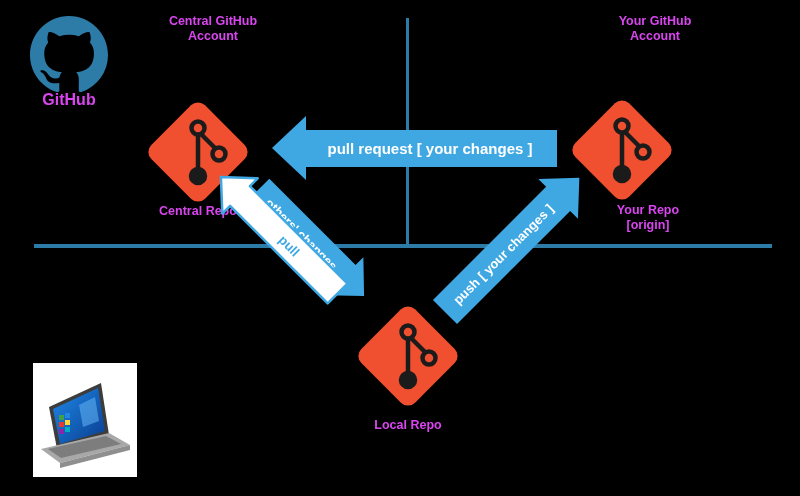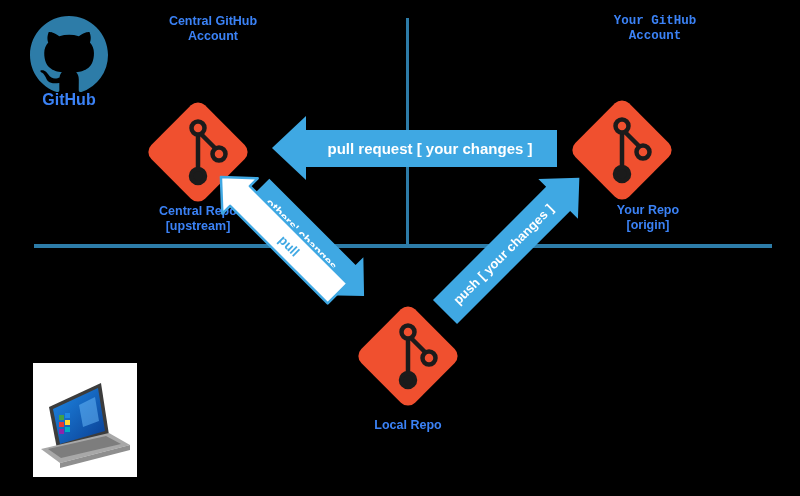--- a/index.html
+++ b/index.html
@@ -2,21 +2,21 @@
 <html><head>
 <meta charset="utf-8">
 <style>
   html,body{margin:0;padding:0;background:#000;}
   #canvas{
     position:relative;width:800px;height:496px;background:#000;overflow:hidden;
     font-family:"Liberation Sans",sans-serif;
   }
   .abs{position:absolute;}
   .lbl{
-    color:#3b82f6;font-weight:bold;font-size:12.5px;line-height:15px;
+    color:#d946ef;font-weight:bold;font-size:12.5px;line-height:15px;
     text-align:center;white-space:nowrap;
   }
   .divider-h{background:#2d7ca8;height:4px;}
   .divider-v{background:#2d7ca8;width:3px;}
   svg text{font-family:"Liberation Sans",sans-serif;font-weight:bold;}
   .card{background:#ffffff;}
 </style>
 </head>
 <body>
 
@@ -26,21 +26,21 @@
     <svg width="78" height="78" viewBox="0 0 16 16">
       <path fill="#2d7ca8" d="M8 0C3.58 0 0 3.58 0 8c0 3.54 2.29 6.53 5.47 7.59.4.07.55-.17.55-.38 0-.19-.01-.82-.01-1.49-2.01.37-2.53-.49-2.69-.94-.09-.23-.48-.94-.82-1.13-.28-.15-.68-.52-.01-.53.63-.01 1.08.58 1.23.82.72 1.21 1.87.87 2.33.66.07-.52.28-.87.51-1.07-1.78-.2-3.64-.89-3.64-3.95 0-.87.31-1.59.82-2.15-.08-.2-.36-1.02.08-2.12 0 0 .67-.21 2.2.82.64-.18 1.32-.27 2-.27s1.36.09 2 .27c1.53-1.04 2.2-.82 2.2-.82.44 1.1.16 1.92.08 2.12.51.56.82 1.27.82 2.15 0 3.07-1.87 3.75-3.65 3.95.29.25.54.73.54 1.48 0 1.07-.01 1.93-.01 2.2 0 .21.15.46.55.38A8.01 8.01 0 0 0 16 8c0-4.42-3.58-8-8-8z"></path>
     </svg>
   </div>
   <div class="abs lbl" style="left:18px;top:92px;width:102px;font-size:16px;">GitHub</div>
 
   <div class="abs" style="left:128px;top:14px;width:170px;">
     <div class="lbl">Central GitHub</div>
     <div class="lbl">Account</div>
   </div>
-  <div class="abs" style="left:570px;top:14px;width:170px;font-family:Liberation Mono, monospace;">
+  <div class="abs" style="left:570px;top:14px;width:170px;">
     <div class="lbl">Your GitHub</div>
     <div class="lbl">Account</div>
   </div>
 
   <div class="abs divider-v" style="left:406px;top:18px;height:226px;"></div>
   <div class="abs divider-h" style="left:34px;top:244px;width:738px;"></div>
 
   <div class="abs" style="left:138px;top:92px;">
     <svg width="120" height="120" viewBox="-60 -60 120 120">
       <rect x="-38" y="-38" width="76" height="76" rx="10" transform="rotate(45)" fill="#f0502f"></rect>
@@ -73,21 +73,20 @@
         <line x1="3" y1="-18" x2="17" y2="-4"></line>
         <circle cx="0" cy="-24" r="6.5" fill="#f0502f"></circle>
         <circle cx="21" cy="2" r="6.5" fill="#f0502f"></circle>
         <circle cx="0" cy="24" r="7" fill="#1b1b1b"></circle>
       </g>
     </svg>
   </div>
 
   <div class="abs" style="left:113px;top:204px;width:170px;">
     <div class="lbl">Central Repo</div>
-    <div class="lbl">[upstream]</div>
   </div>
   <div class="abs" style="left:563px;top:203px;width:170px;">
     <div class="lbl">Your Repo</div>
     <div class="lbl">[origin]</div>
   </div>
   <div class="abs lbl" style="left:323px;top:418px;width:170px;">Local Repo</div>
 
   <svg class="abs" style="left:0;top:0;" width="800" height="496" viewBox="0 0 800 496">
 
     <g>

